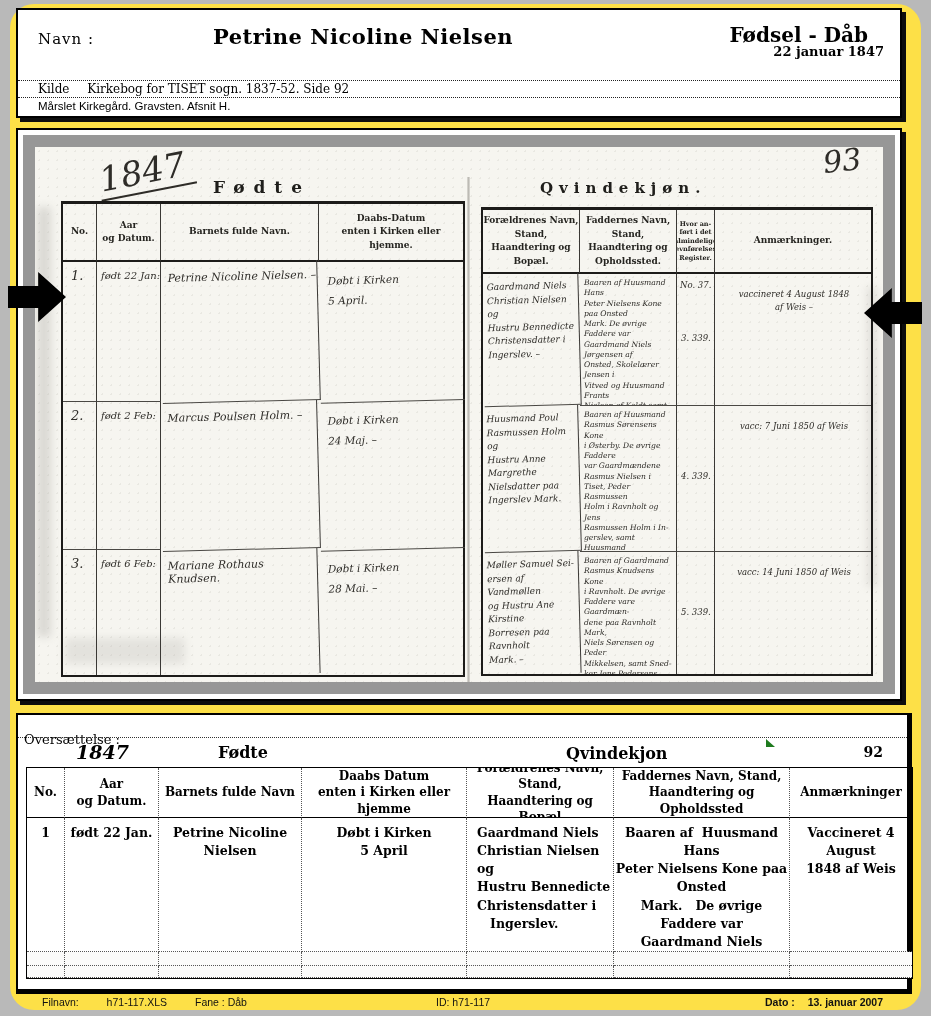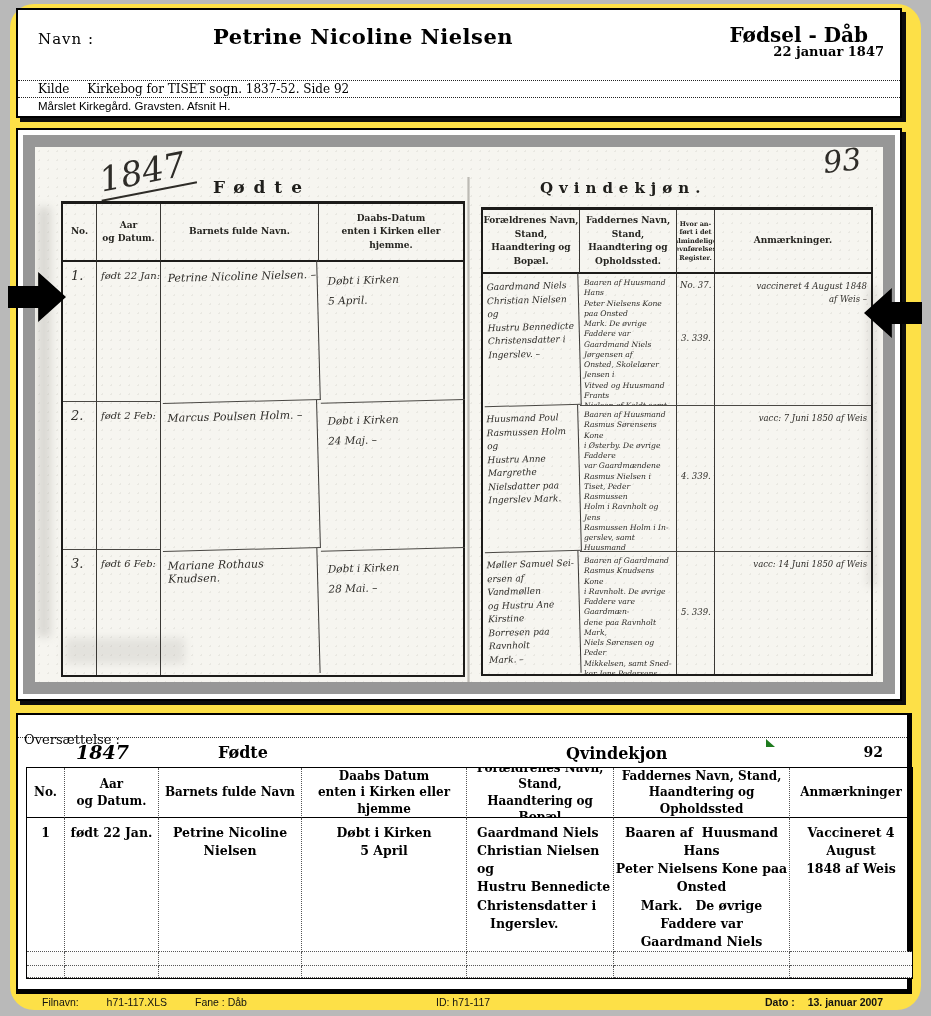--- a/index.html
+++ b/index.html
@@ -60,21 +60,21 @@
   .stable > .scell:nth-last-child(-n+4){border-bottom:none;}
   .cell-no{font-size:13px;padding:6px 0 0 8px;}
   .cell-date{font-size:10px;padding:8px 0 0 4px;white-space:pre-line;}
   .cell-name{font-size:11px;padding:8px 0 0 8px;}
   .cell-bapt{font-size:10.5px;padding:8px 0 0 10px;white-space:pre-line;line-height:1.9;}
   .cell-par{font-size:9px;padding:6px 2px 0 5px;white-space:pre-line;line-height:1.5;}
   .cell-spon{font-size:7.6px;padding:4px 1px 0 4px;white-space:pre-line;line-height:1.35;}
   .cell-reg{font-size:8.5px;white-space:pre-line;}
   .reg-top{position:absolute;left:3px;top:6px;}
   .reg-mid{position:absolute;left:4px;top:45%;}
-  .cell-rem{font-size:8.5px;padding:6px 4px 0 6px;white-space:pre-line;text-align:right;
+  .cell-rem{font-size:8.5px;padding:14px 4px 0 6px;white-space:pre-line;text-align:center;
             line-height:1.5;}
   .tilt{transform:rotate(-1.5deg);}
 
   
   .arrow{position:absolute;background:#000;width:58px;height:50px;z-index:30;}
   .arrow-left{left:8px;top:272px;
      clip-path:polygon(0 28%,52% 28%,52% 0,100% 50%,52% 100%,52% 72%,0 72%);}
   .arrow-right{left:864px;top:288px;
      clip-path:polygon(100% 28%,48% 28%,48% 0,0 50%,48% 100%,48% 72%,100% 72%);}
 

